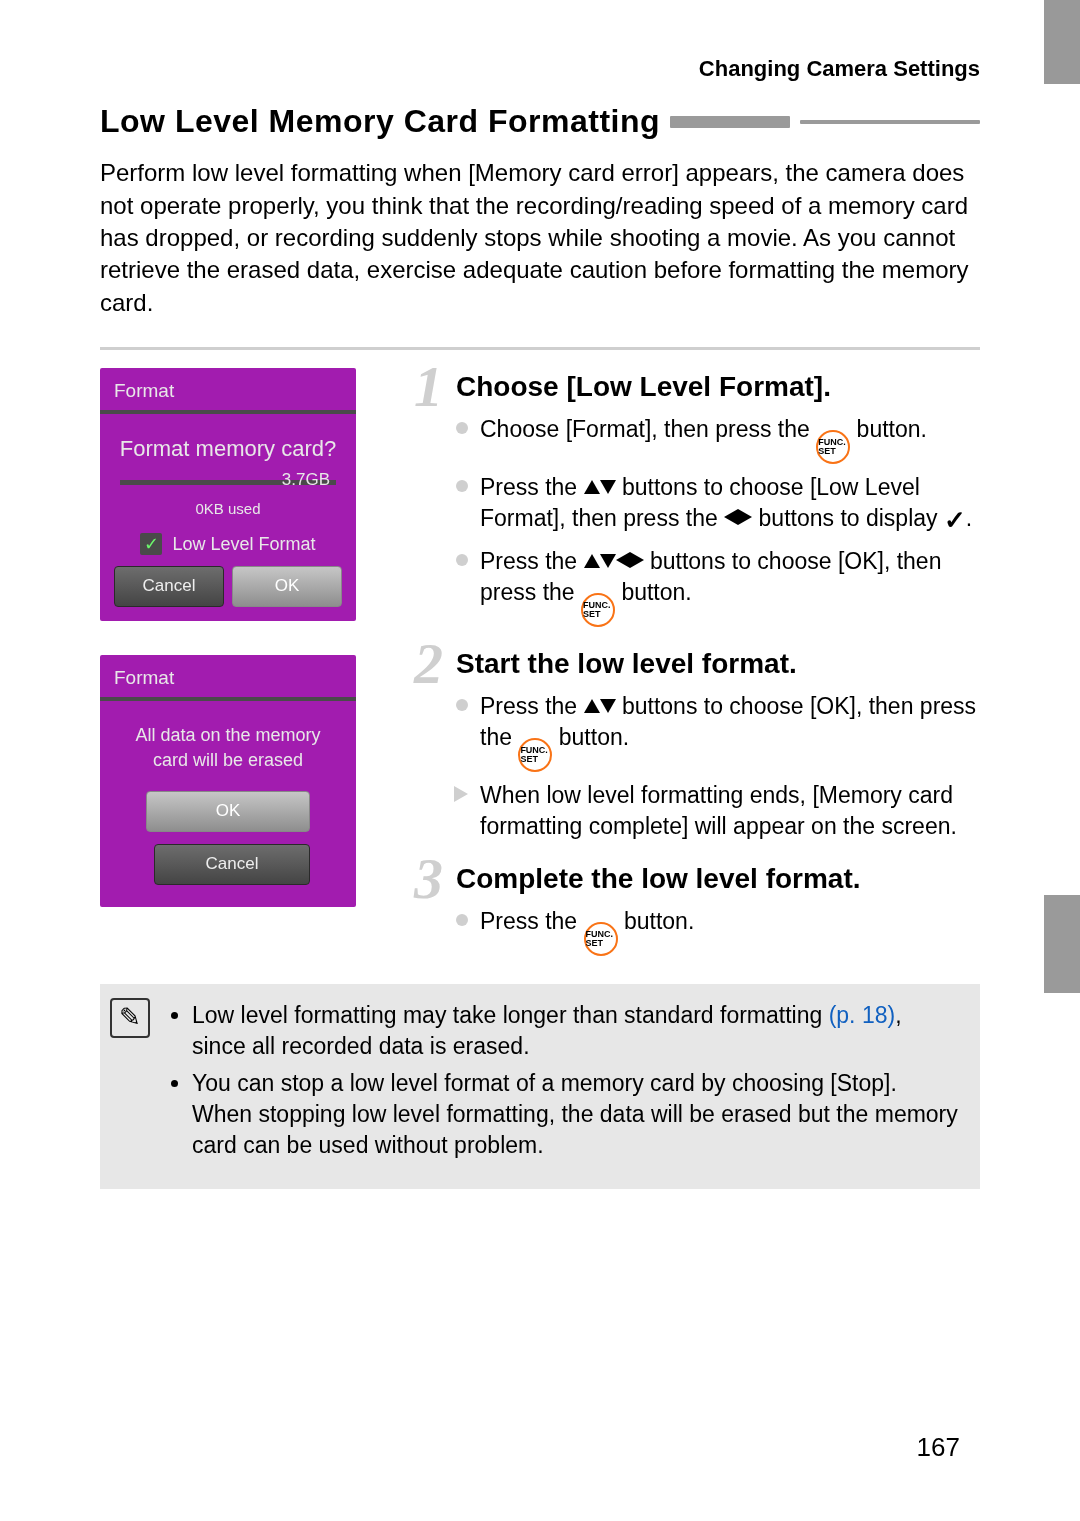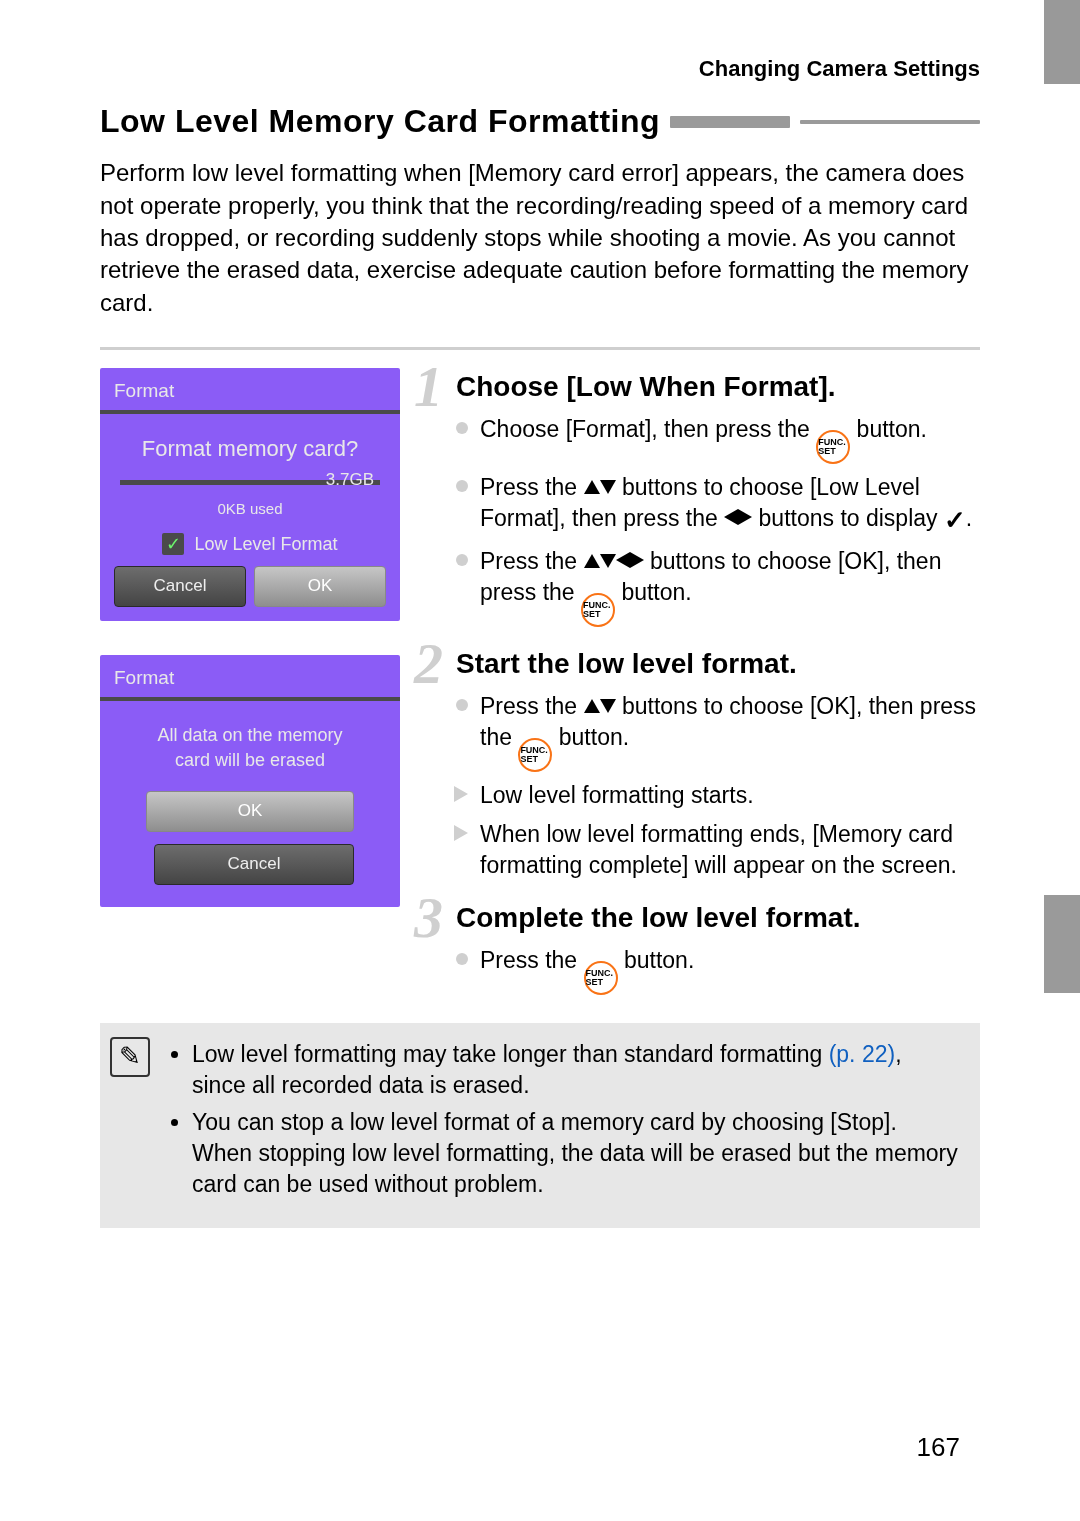--- a/index.html
+++ b/index.html
@@ -44,21 +44,21 @@
   .intro { margin-top: 14px; font-size: 24px; }
   .divider {
     height: 3px; background: #cfcfcf; margin: 28px 0 18px 0;
   }
   .body-cols { display: flex; gap: 26px; align-items: flex-start; }
   .left-col { width: 300px; flex: 0 0 300px; }
   .right-col { flex: 1; }
 
   
   .screen {
-    width: 300px; background: #8b5cf6; color: #e8e8e8;
+    width: 256px; background: #a21caf; color: #e8e8e8;
     font-size: 19px; border-radius: 2px; margin-bottom: 34px;
     padding-bottom: 14px;
   }
   .screen .sc-title {
     padding: 10px 14px 6px 14px; font-size: 19px;
   }
   .screen .bar-track {
     height: 4px; background: #4a4a4a; margin: 0 0 8px 0;
   }
   .screen .q {
@@ -213,62 +213,61 @@
         <div class="btnstack">
           <div class="cam-btn active">OK</div>
           <div class="cam-btn">Cancel</div>
         </div>
       </div>
     </div>
 
     <div class="right-col" id="steps-container">
         <div class="step">
           <div class="num">1</div>
-          <h2>Choose [Low When Format].</h2>
+          <h2>Choose [Low Level Format].</h2>
           <ul>
             <li><span class="dot"></span>Choose [Format], then press the <span class="func">
                 <span>FUNC.</span>
                 <span>SET</span>
               </span> button.</li>
             <li><span class="dot"></span>Press the <span class="tri-up"></span><span class="tri-down"></span> buttons to choose [Low Level Format], then press the <span class="tri-left"></span><span class="tri-right"></span> buttons to display <span class="check-mark">✓</span>.</li>
             <li><span class="dot"></span>Press the <span class="tri-up"></span><span class="tri-down"></span><span class="tri-left"></span><span class="tri-right"></span> buttons to choose [OK], then press the <span class="func">
                 <span>FUNC.</span>
                 <span>SET</span>
               </span> button.</li>
           </ul>
         </div>
         <div class="step">
           <div class="num">2</div>
           <h2>Start the low level format.</h2>
           <ul>
             <li><span class="dot"></span>Press the <span class="tri-up"></span><span class="tri-down"></span> buttons to choose [OK], then press the <span class="func">
                 <span>FUNC.</span>
                 <span>SET</span>
               </span> button.</li>
-            <li><span class="arrow"></span>Low level formatting starts.</li>
             <li><span class="arrow"></span>When low level formatting ends, [Memory card formatting complete] will appear on the screen.</li>
           </ul>
         </div>
         <div class="step">
           <div class="num">3</div>
           <h2>Complete the low level format.</h2>
           <ul>
             <li><span class="dot"></span>Press the <span class="func">
                 <span>FUNC.</span>
                 <span>SET</span>
               </span> button.</li>
           </ul>
         </div>
       </div>
   </div>
 
   <div class="note-box">
     <div class="pencil">✎</div>
     <ul>
       <li>
-        <span>Low level formatting may take longer than standard formatting </span><span class="link">(p. 22)</span><span>, since all recorded data is erased.</span>
+        <span>Low level formatting may take longer than standard formatting </span><span class="link">(p. 18)</span><span>, since all recorded data is erased.</span>
       </li>
       <li>You can stop a low level format of a memory card by choosing [Stop]. When stopping low level formatting, the data will be erased but the memory card can be used without problem.</li>
     </ul>
   </div>
 </div>
 
 <div class="pagenum">167</div>
 
 </body></html>

